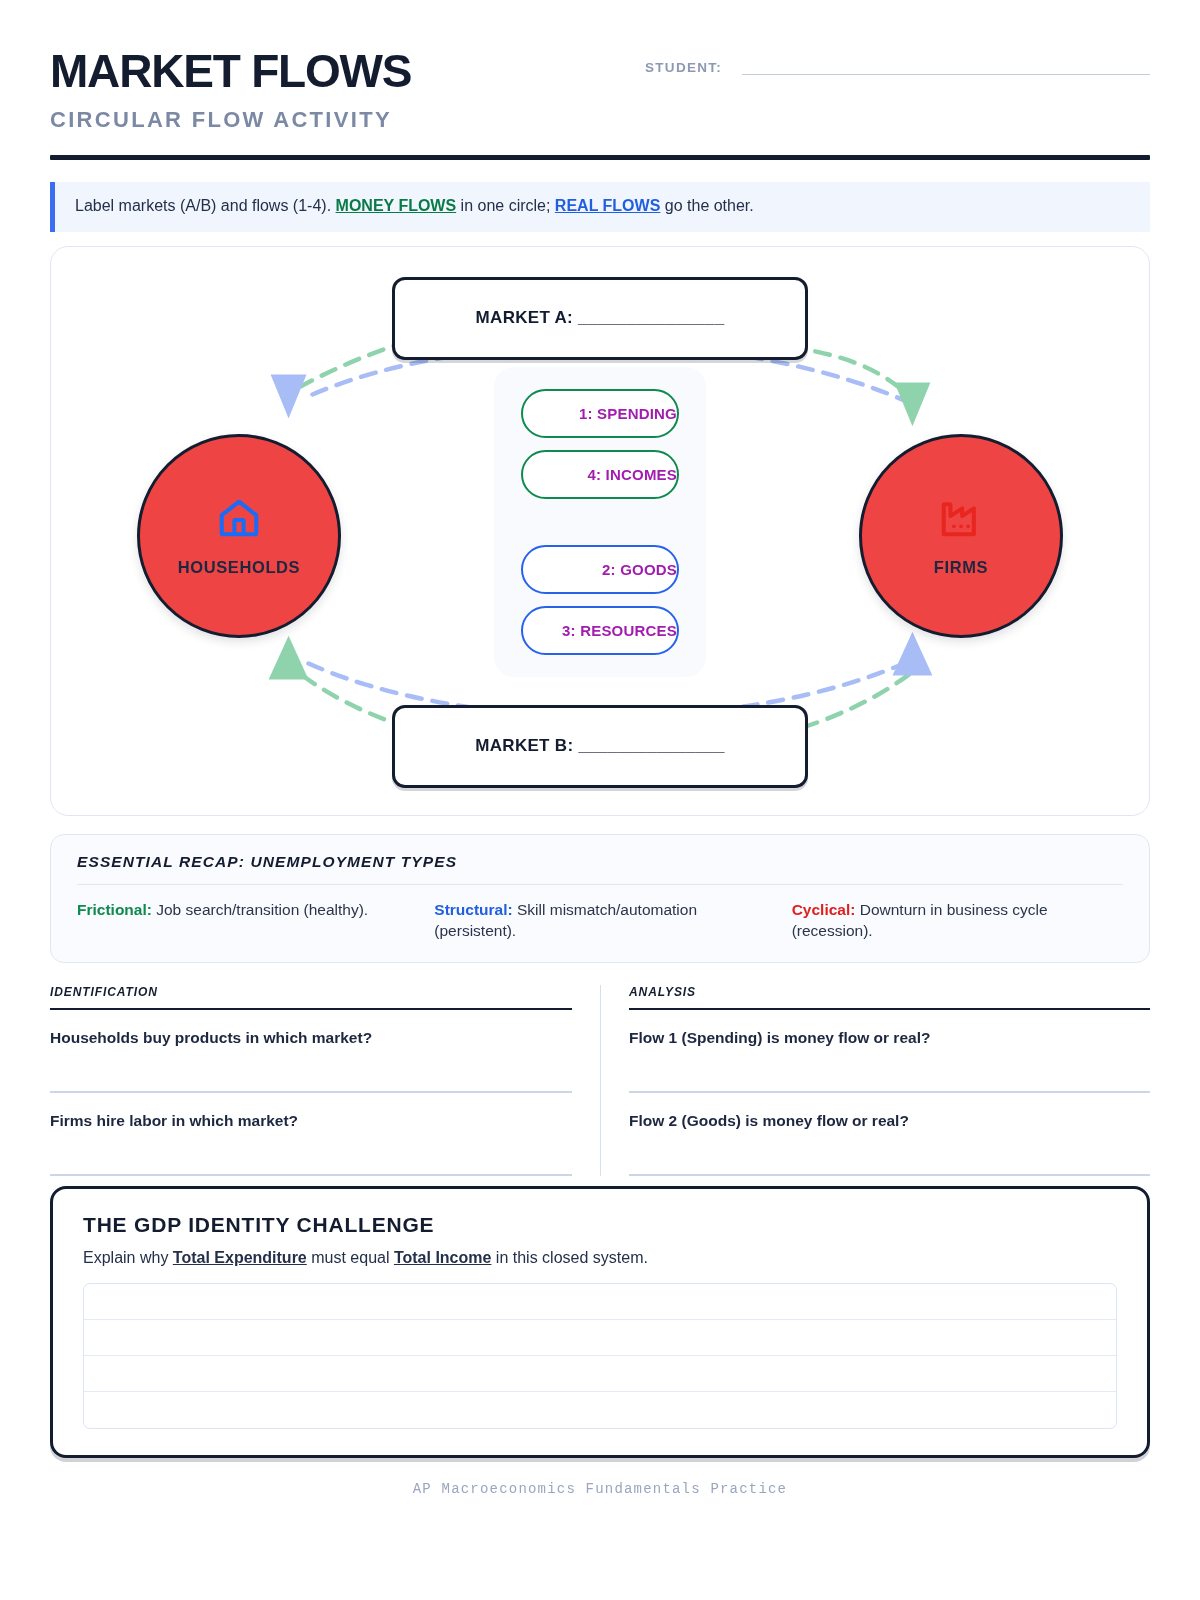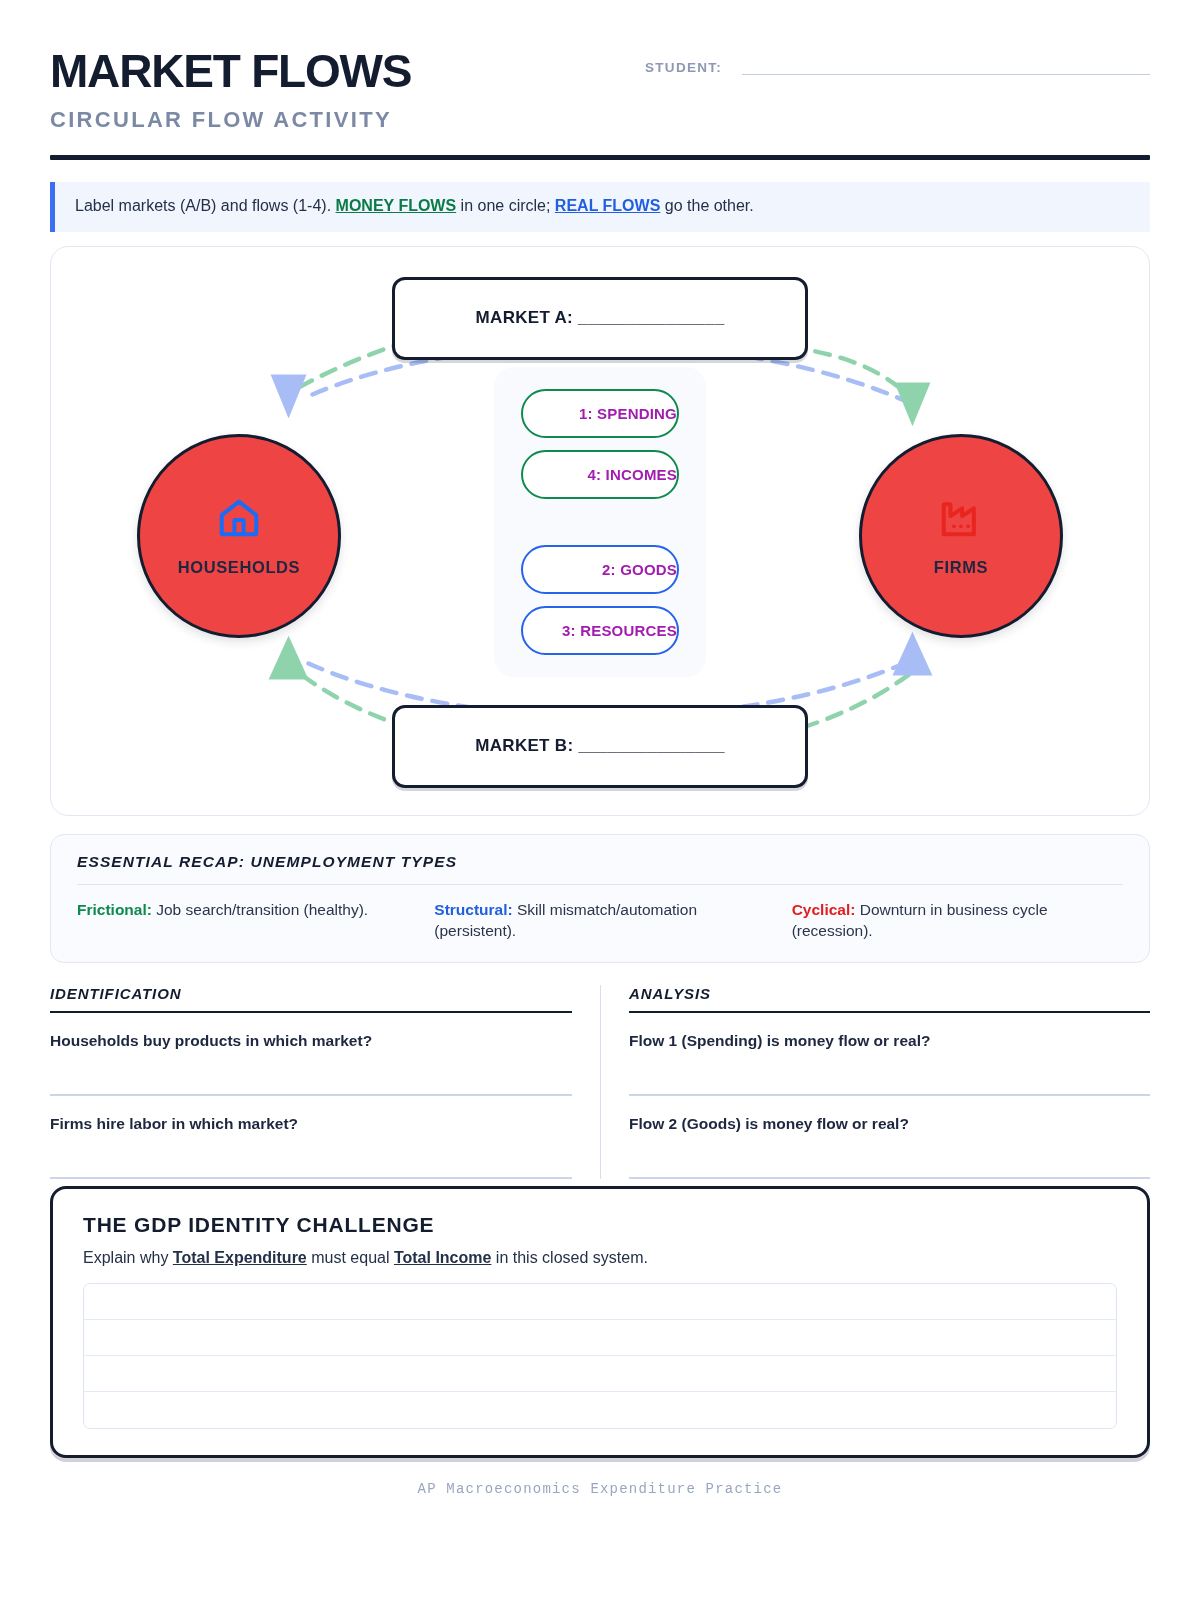--- a/index.html
+++ b/index.html
@@ -210,21 +210,21 @@
   
   .qa-row {
     margin-top: 22px;
     display: grid;
     grid-template-columns: 1fr 1fr;
     gap: 0;
   }
   .qa-col { padding-right: 28px; }
   .qa-col.right { padding-right: 0; padding-left: 28px; border-left: 1.5px solid #d7dfee; }
   .qa-head {
-    font-size: 15px;
+    font-size: 12px;
     font-weight: 800;
     font-style: italic;
     letter-spacing: 0.9px;
     color: #141c30;
     padding-bottom: 9px;
     border-bottom: 2.5px solid #141c30;
   }
   .qa-item { padding-top: 19px; padding-bottom: 44px; border-bottom: 2px solid #ccd6e8; }
   .qa-text { font-size: 15.5px; font-weight: 700; color: #1d2740; }
 
@@ -406,15 +406,15 @@
       <span>Explain why </span><u>Total Expenditure</u><span> must equal </span><u>Total Income</u><span> in this closed system.</span>
     </div>
     <div class="answer-area">
       <div class="answer-line"></div>
       <div class="answer-line"></div>
       <div class="answer-line"></div>
       <div class="answer-line"></div>
     </div>
   </div>
 
-  <div class="footer">AP Macroeconomics Expenditure Practice</div>
+  <div class="footer">AP Macroeconomics Fundamentals Practice</div>
 
 </div>
 
 </body></html>

